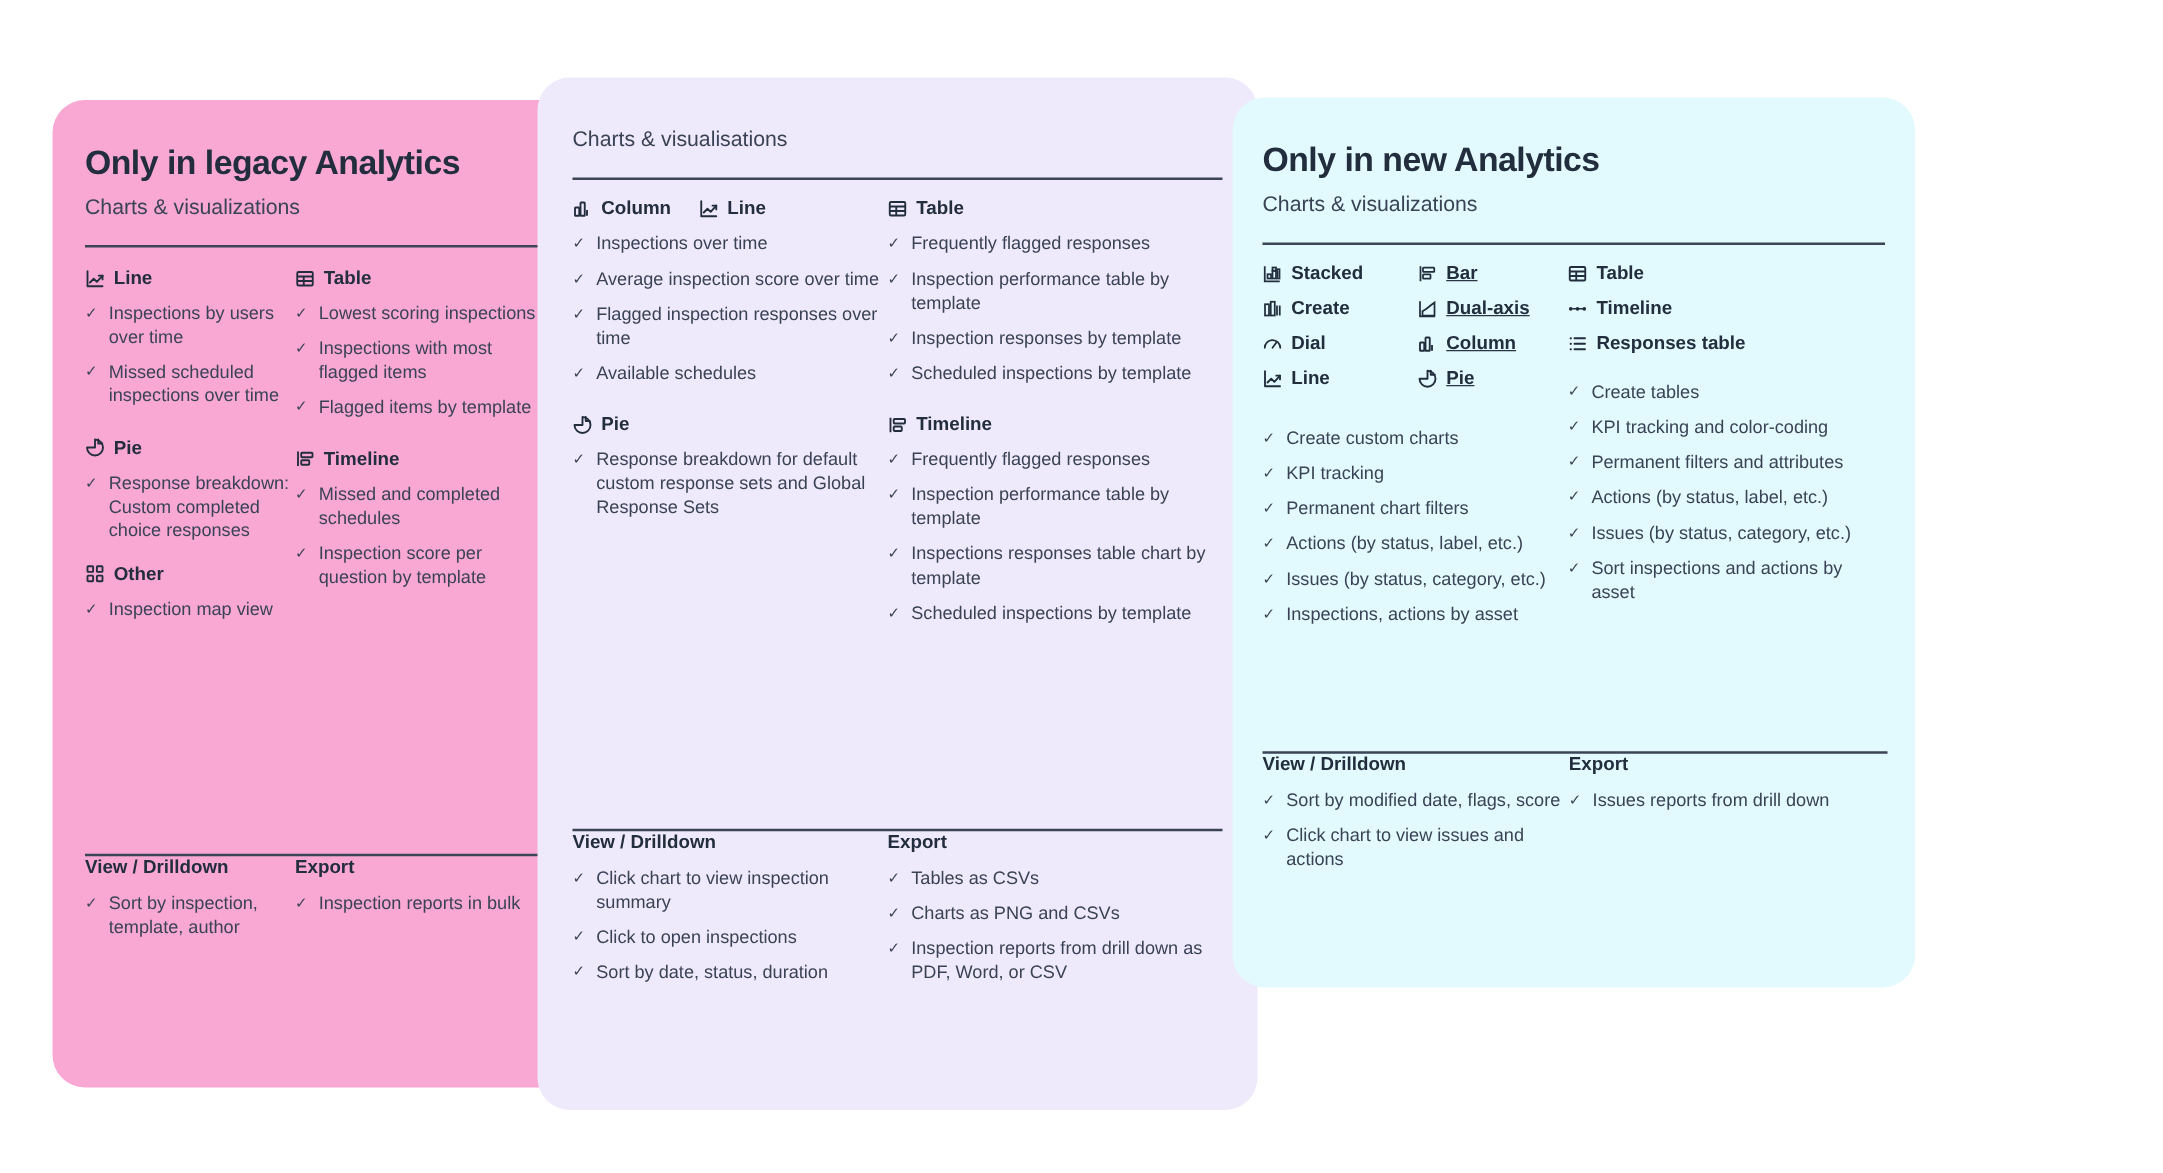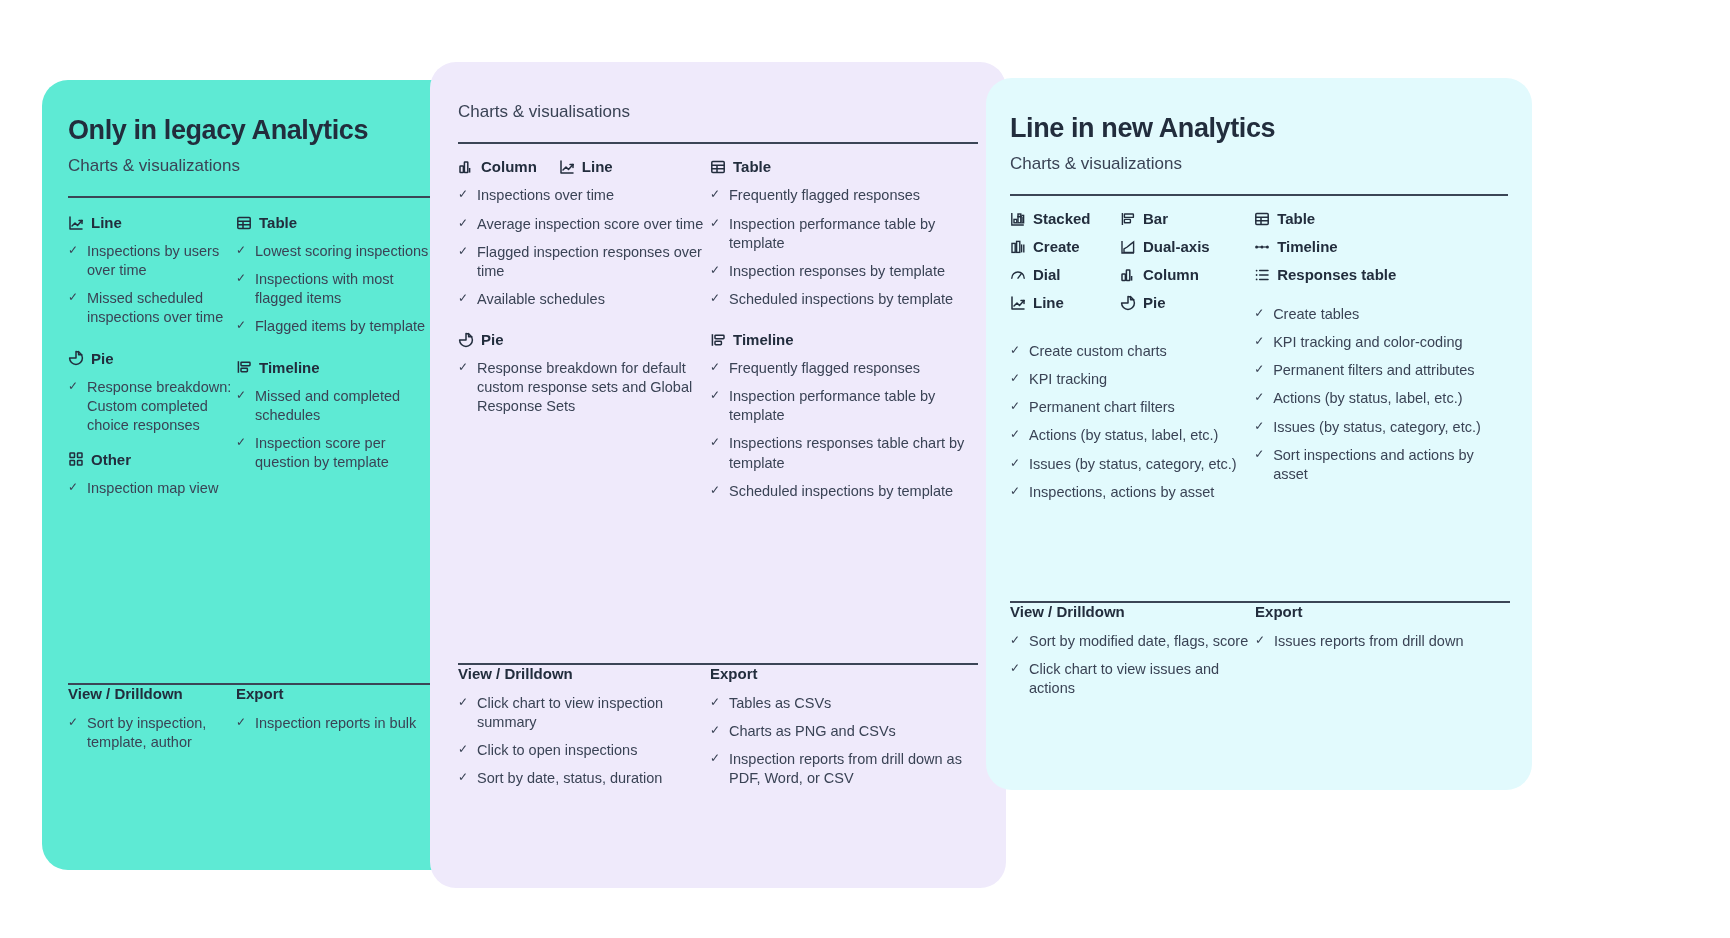--- a/index.html
+++ b/index.html
@@ -22,21 +22,21 @@
   .panel {
     position: absolute;
     box-sizing: border-box;
     border-radius: 26px;
   }
   .panel-legacy {
     left: 42px;
     top: 80px;
     width: 430px;
     height: 790px;
-    background: #5eead4;
+    background: #f9a8d4;
     padding: 36px 26px 28px 26px;
     z-index: 1;
   }
   .panel-both {
     left: 430px;
     top: 62px;
     width: 576px;
     height: 826px;
     background: #efeafb;
     padding: 40px 28px 28px 28px;
@@ -456,27 +456,27 @@
                 <span class="chk">✓</span>
                 <span class="itxt">Inspection reports from drill down as PDF, Word, or CSV</span>
               </li>
           </ul>
         </div>
       </div>
     </div>
   </section>
 
   <section class="panel panel-new">
-    <h2 class="panel-title">Line in new Analytics</h2>
+    <h2 class="panel-title">Only in new Analytics</h2>
     <p class="panel-sub">Charts &amp; visualizations</p>
     <hr class="rule">
 
     <div class="new-body">
       <div class="new-col-a">
-        <div style="display:flex; ">
+        <div style="display:flex; gap:14px;">
           <div style="width:110px;">
             <div class="grp-head">
               <span class="ico">
                 <svg width="16" height="16" viewBox="0 0 16 16" fill="none" stroke="#222d3d" stroke-width="1.4">
                     <path d="M1.8 2v12h12"></path>
                     <rect x="4" y="8.4" width="2.8" height="3.4"></rect>
                     <rect x="8" y="5.6" width="2.8" height="6.2"></rect>
                     <rect x="8" y="3" width="2.8" height="2.6"></rect>
                     <rect x="12" y="4.4" width="1.6" height="7.4"></rect>
                   </svg>
@@ -508,21 +508,21 @@
                 <svg width="16" height="16" viewBox="0 0 16 16" fill="none" stroke="#222d3d" stroke-width="1.5" stroke-linecap="round" stroke-linejoin="round">
                     <path d="M2 2v12h12"></path>
                     <path d="M4 11l3-3 2.5 2.5L14 5.5"></path>
                     <path d="M14 5.5V8.5"></path>
                     <path d="M14 5.5H11"></path>
                   </svg>
               </span>
               <span>Line</span>
             </div>
           </div>
-          <div style="width:120px;">
+          <div style="width:120px;text-decoration:underline;">
             <div class="grp-head">
               <span class="ico">
                 <svg width="16" height="16" viewBox="0 0 16 16" fill="none" stroke="#222d3d" stroke-width="1.4">
                     <path d="M2.4 2v12"></path>
                     <rect x="4.4" y="3" width="9" height="3.4" rx="0.5"></rect>
                     <rect x="4.4" y="8.4" width="6" height="3.4" rx="0.5"></rect>
                   </svg>
               </span>
               <span>Bar</span>
             </div>

